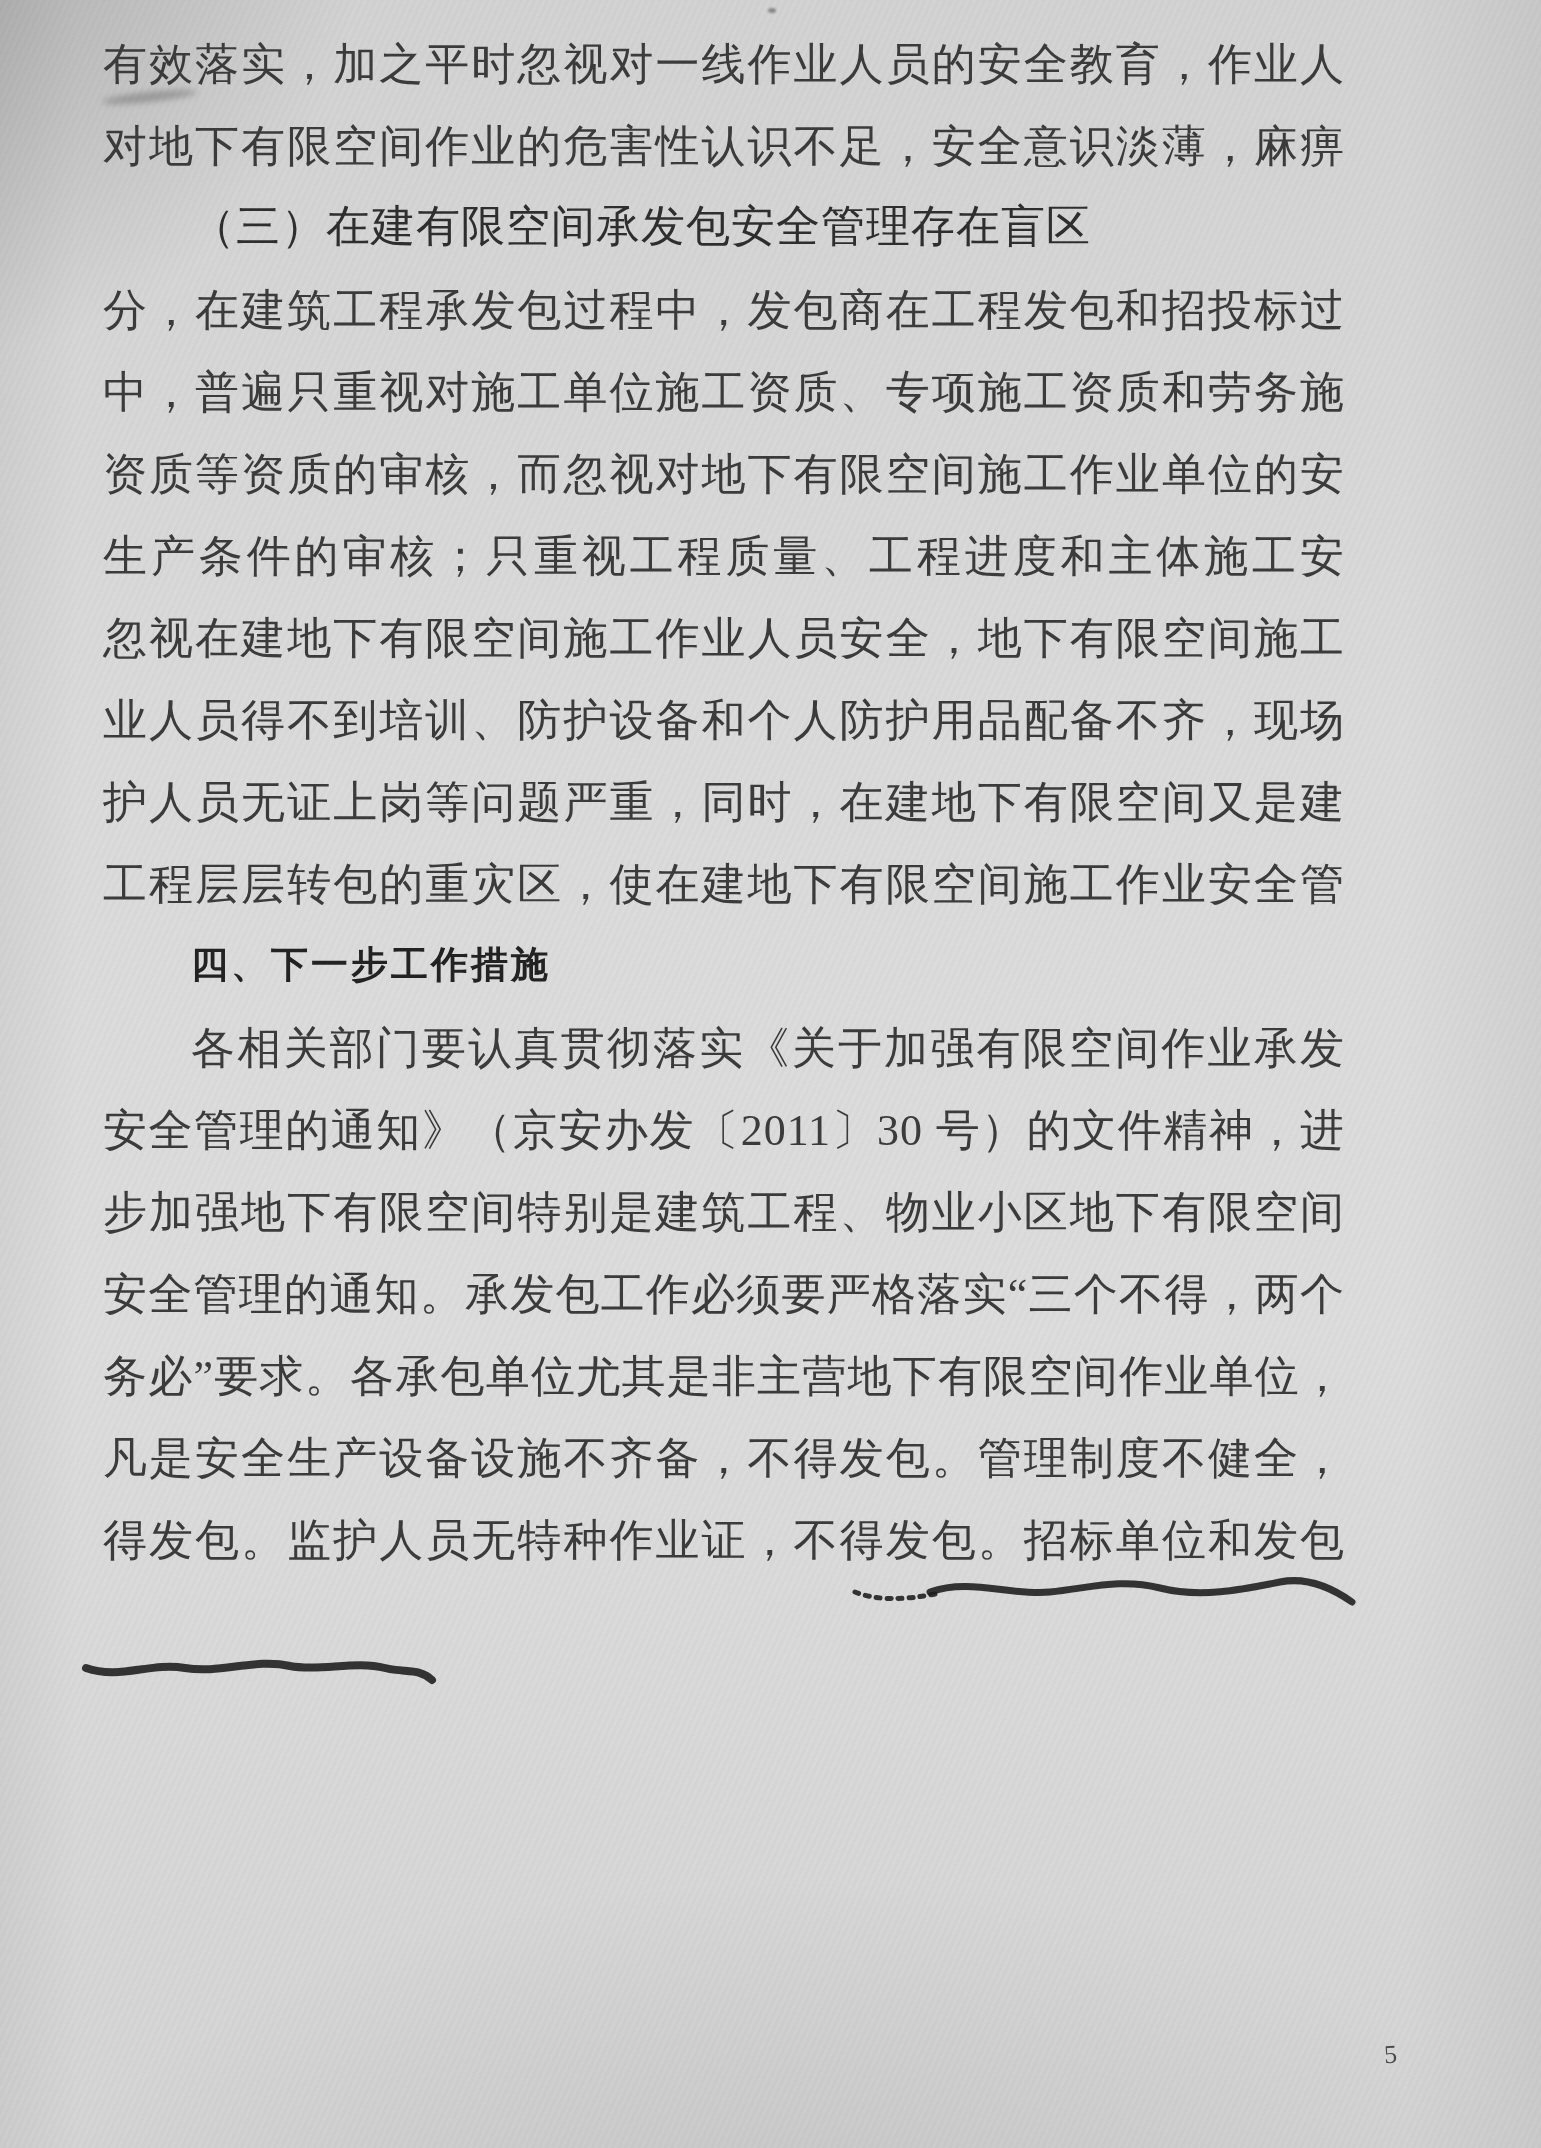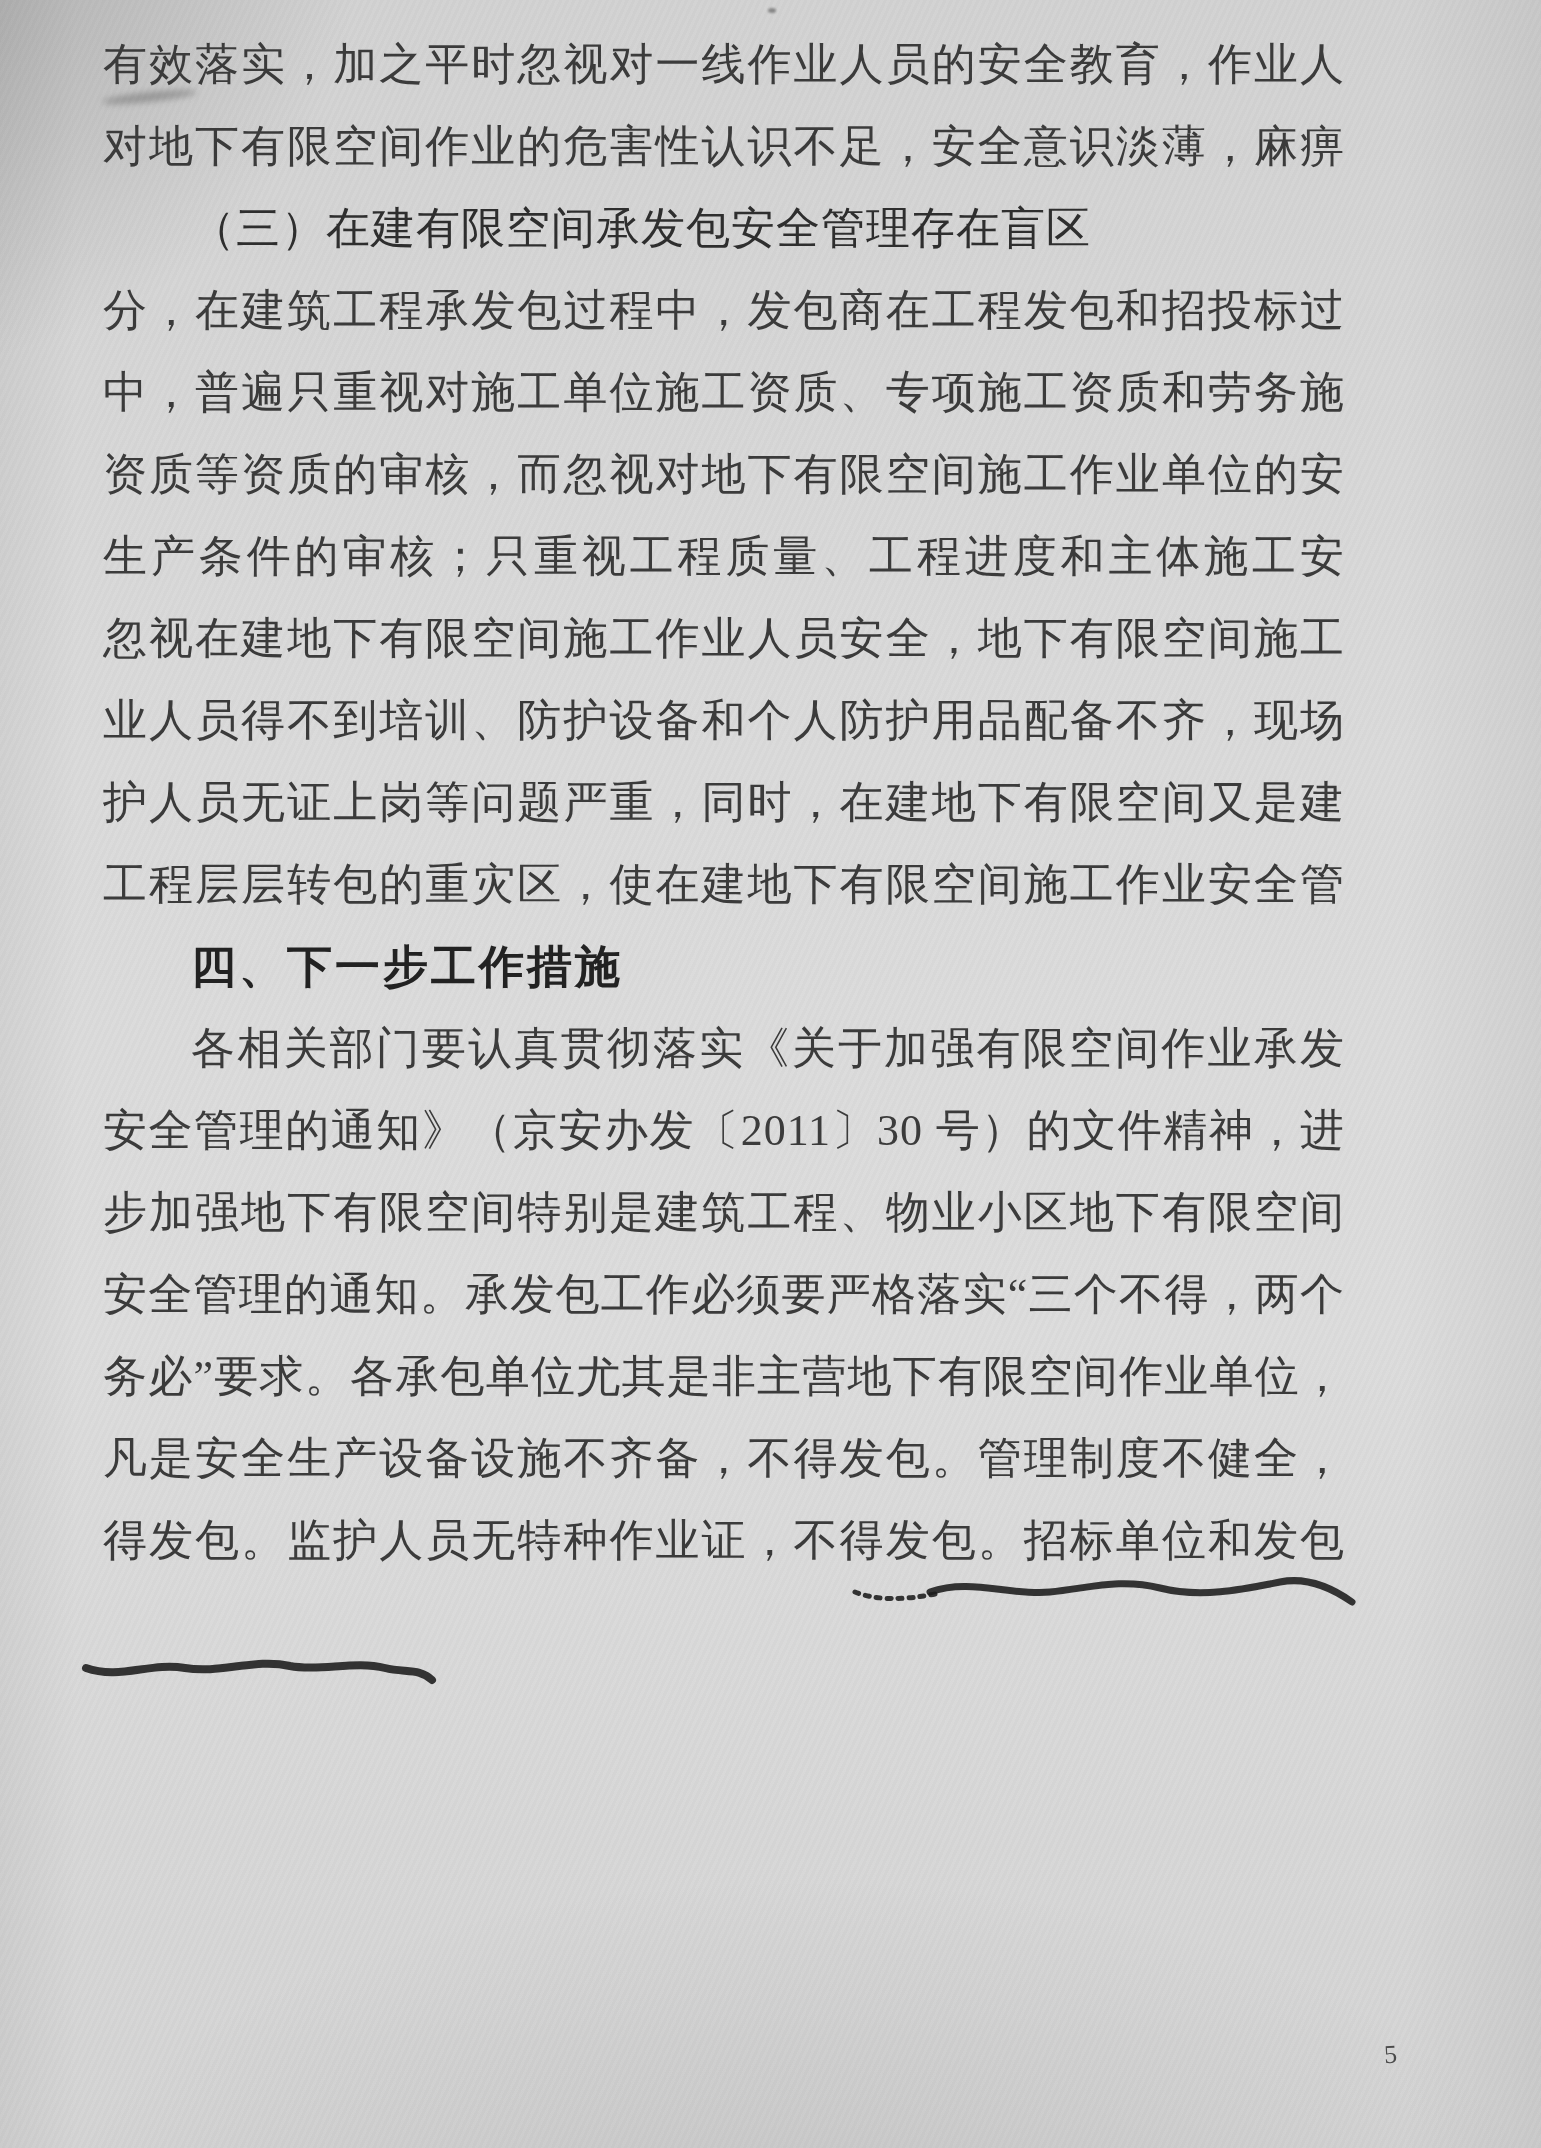--- a/index.html
+++ b/index.html
@@ -17,24 +17,24 @@
       repeating-linear-gradient(115deg, rgba(255,255,255,0.015) 0 3px, rgba(0,0,0,0.015) 3px 6px),
       linear-gradient(180deg,#d2d2d2,#dadada 35%,#dcdcdc 62%,#d4d4d4);
   }
   .text{
     position:absolute;left:103px;top:24px;width:1242px;
     font-size:44px;line-height:82px;color:#3b3b3b;letter-spacing:1px;
   }
   .line{height:82px;white-space:nowrap;}
   .fill{text-align:justify;text-align-last:justify;white-space:normal;overflow:hidden;}
   .indent{text-indent:88px;}
-  .h-kai{color:#2e2e2e;}
+  .h-kai{color:#2e2e2e;font-family:Liberation Mono, monospace;}
   .h-hei{
-    font-family:Liberation Sans, sans-serif;
-    font-weight:700;color:#222222;letter-spacing:3px;font-size:45px;
+    font-family:Liberation Mono, monospace;
+    font-weight:700;color:#222222;letter-spacing:3px;font-size:37px;
   }
   .pageno{
     position:absolute;left:1384px;top:2040px;
     font-size:26px;color:#4a4a4a;transform:rotate(-3deg);
   }
   .smudge{
     position:absolute;left:102px;top:92px;width:95px;height:10px;
     background:rgba(45,45,45,0.30);filter:blur(3px);
     transform:rotate(-6deg);border-radius:50%;
   }

